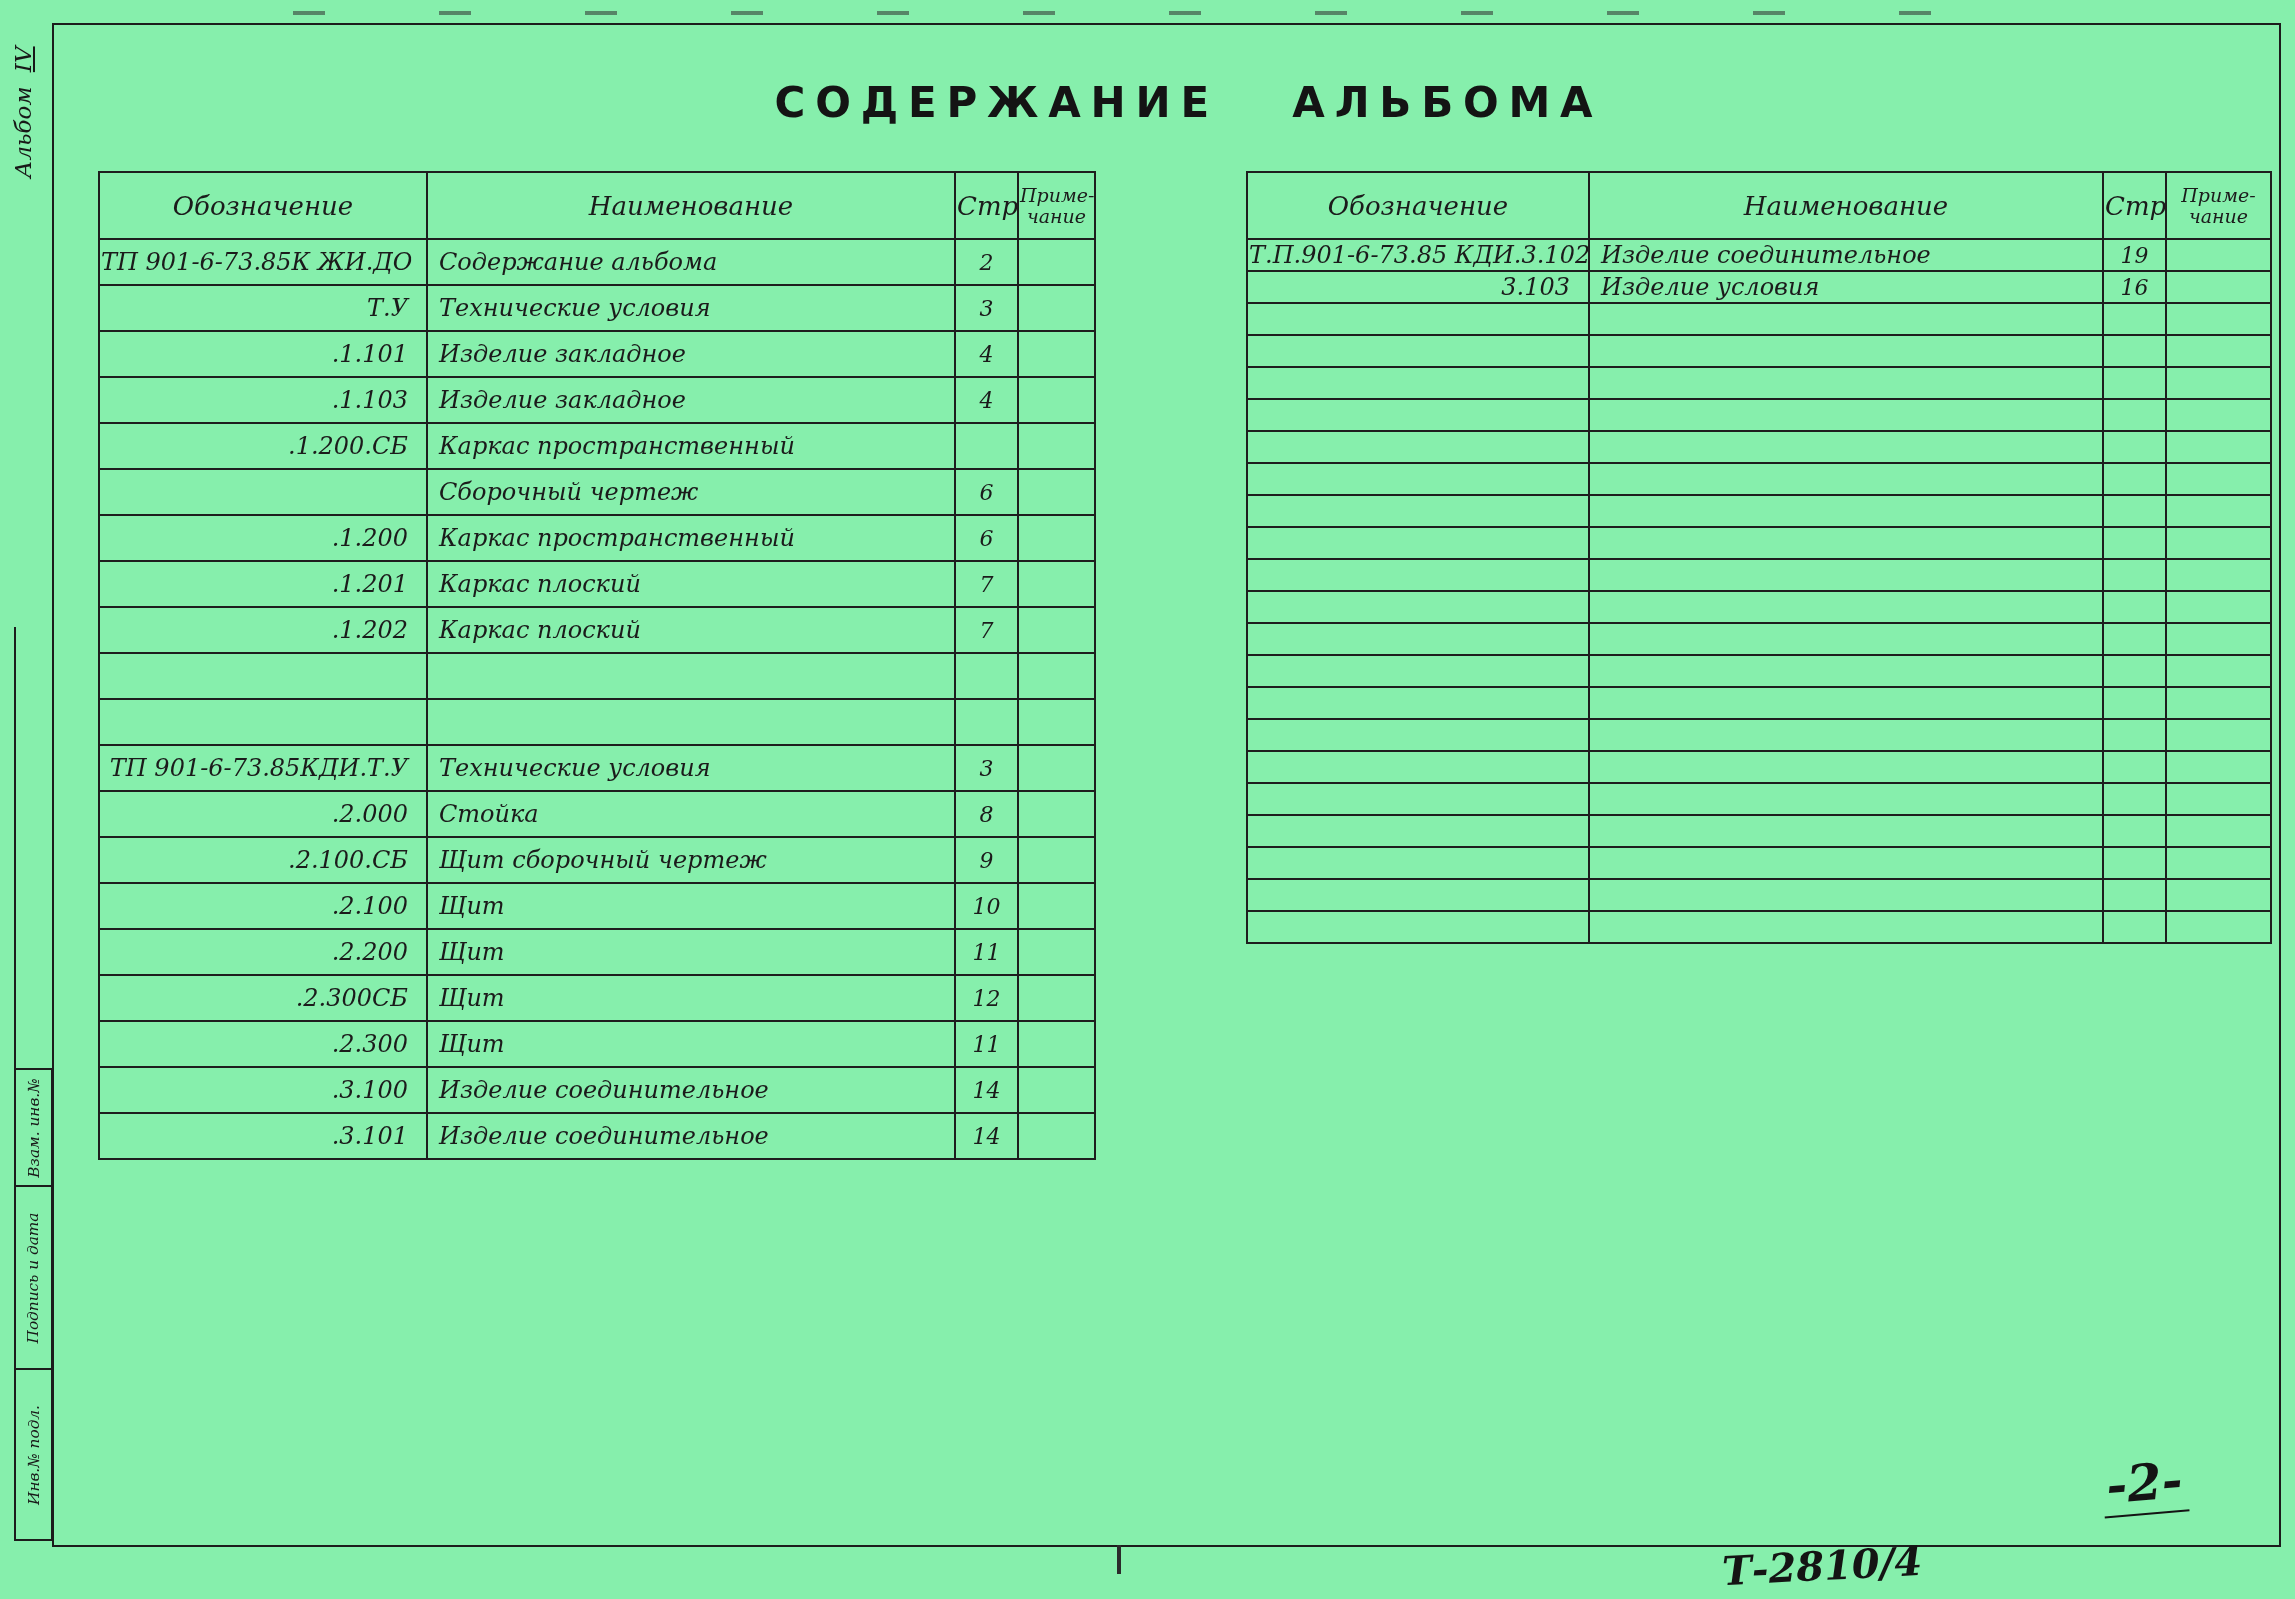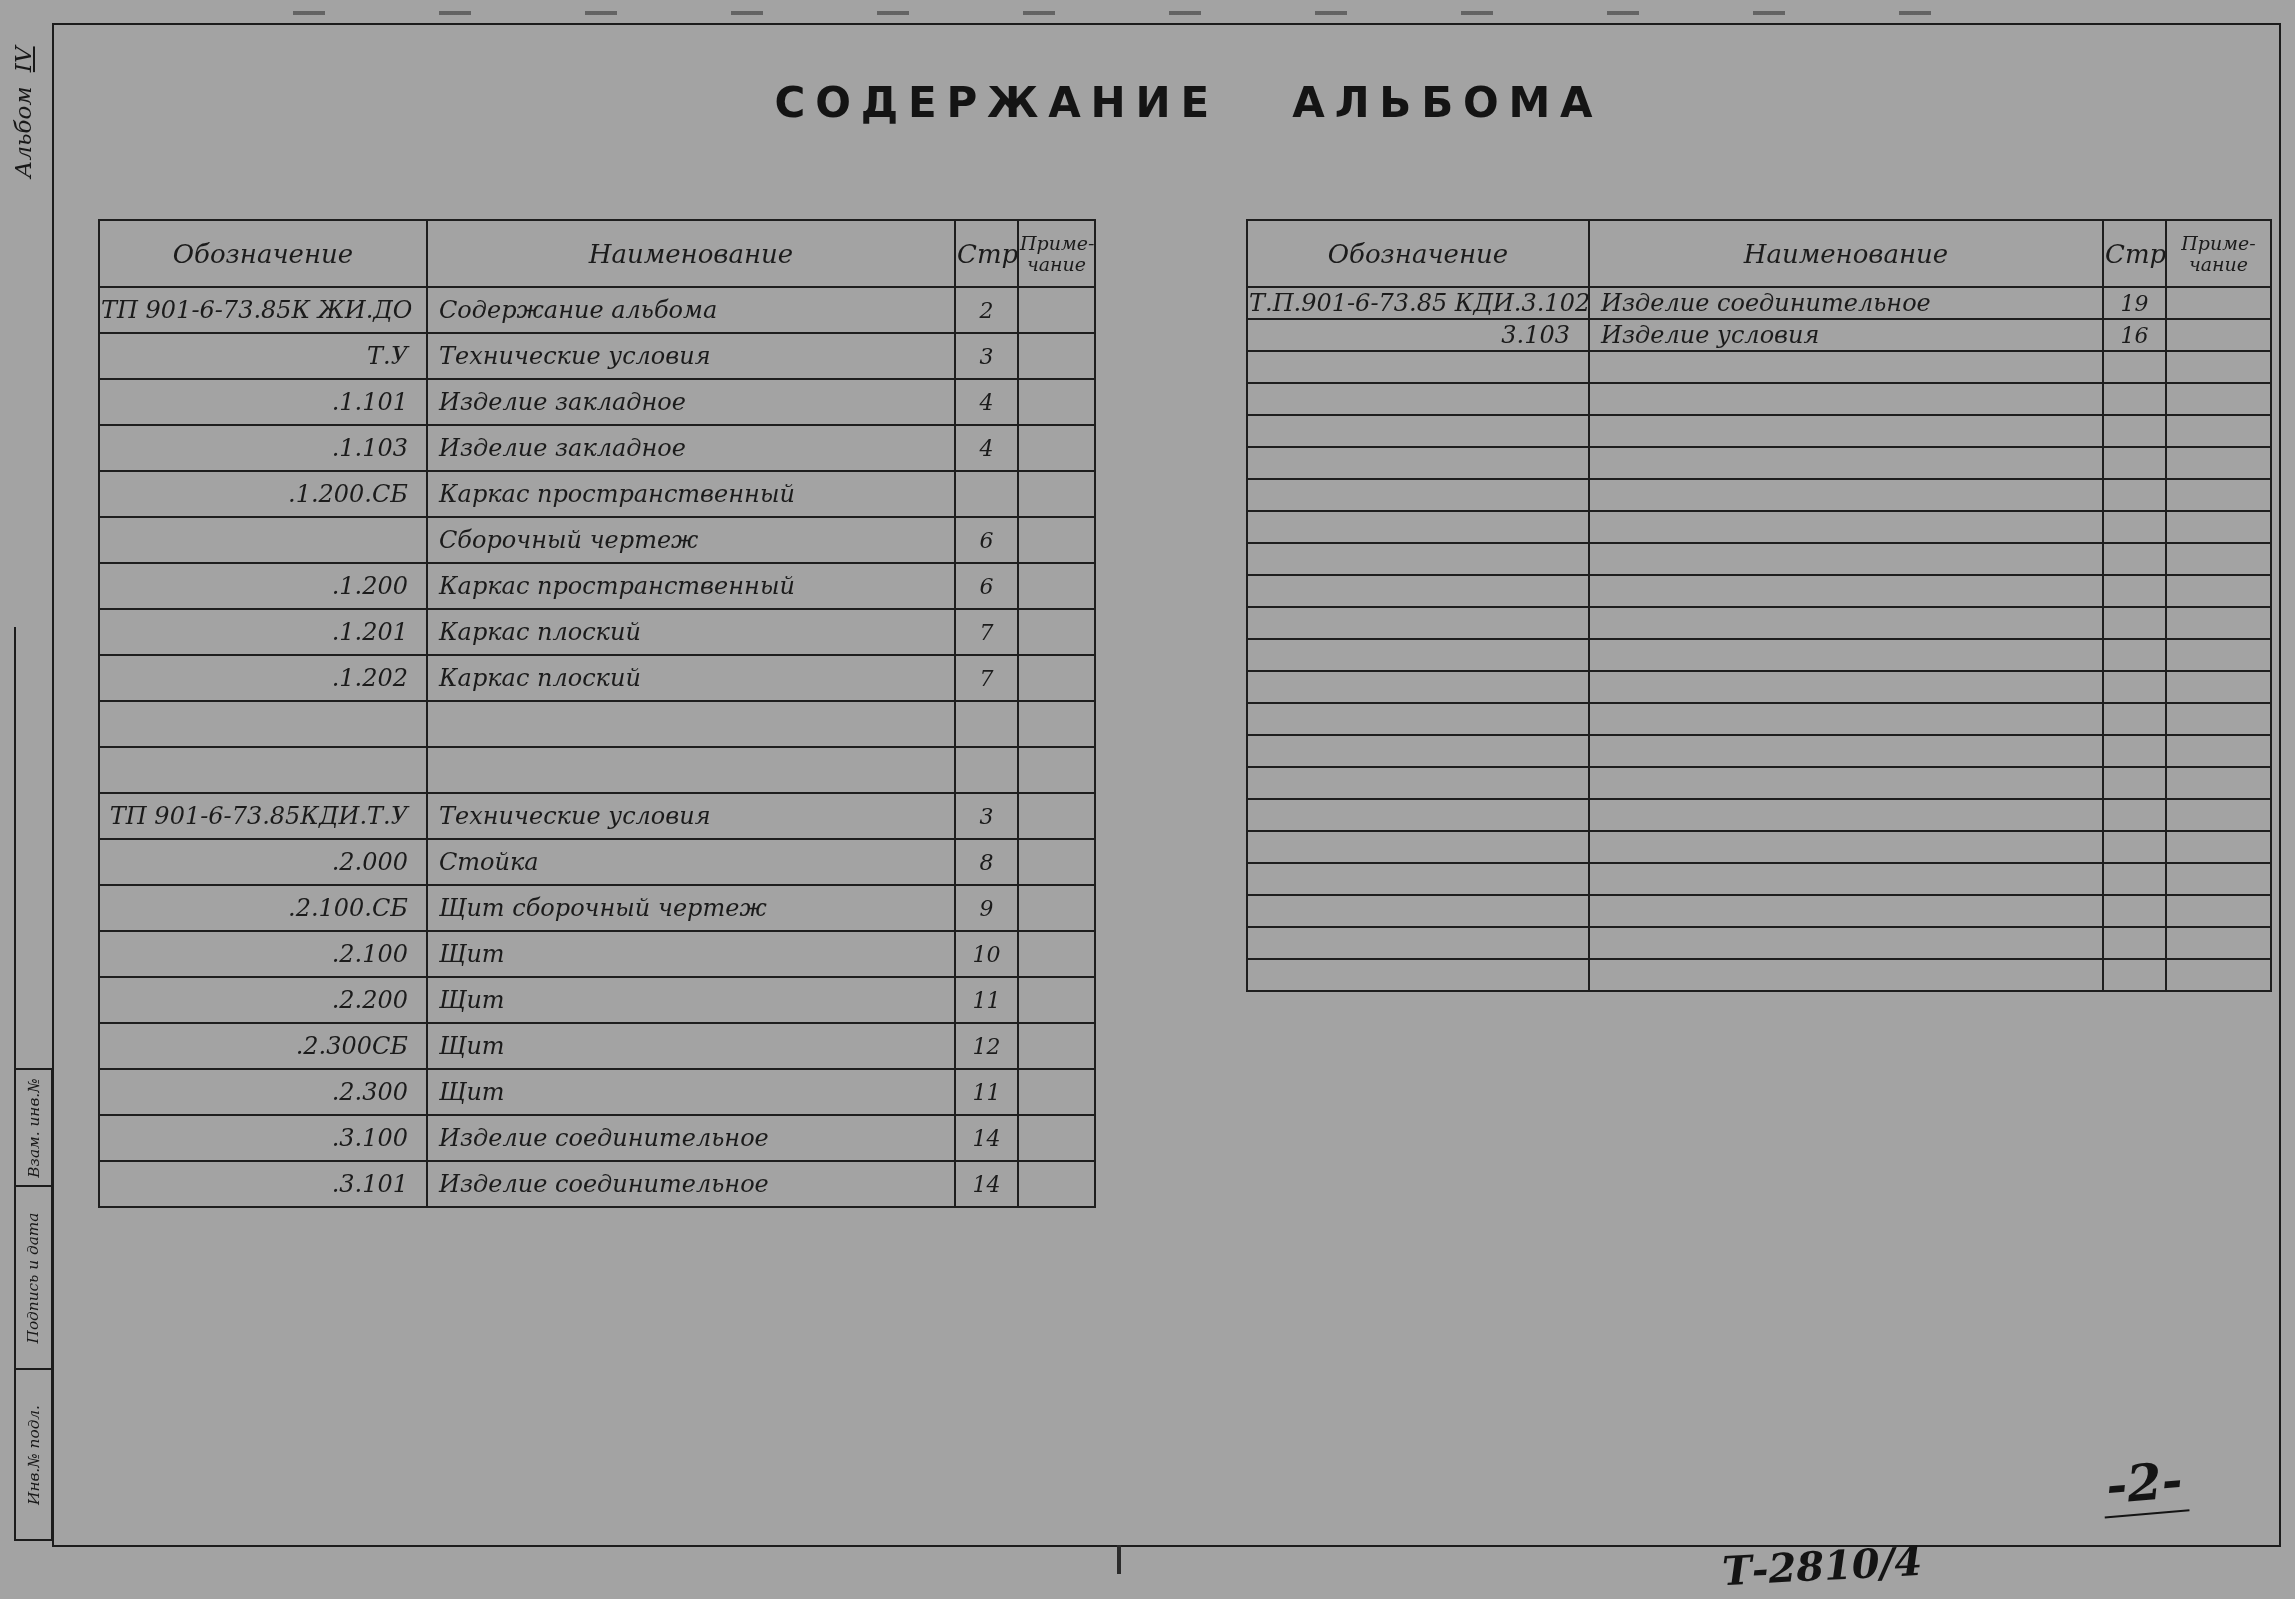--- a/index.html
+++ b/index.html
@@ -1,19 +1,19 @@
 <!DOCTYPE html>
 <html style="font-size:11px"><head>
 <meta charset="utf-8">
 <style>
   html,body{margin:0;padding:0;background:#e9e7e0;}
   .page{
     position:relative;
     width:2295px;height:1599px;
-    background:#a3a3a3;
+    background:#86efac;
     overflow:hidden;
     font-family:"DejaVu Serif", serif;
     color:#1b1b1b;
   }
   .frame{
     position:absolute;left:52px;top:23px;width:2225px;height:1520px;
     border:2.8px solid #1c1c1c;
   }
   .top-dashes{
     position:absolute;left:293px;top:11px;width:1743px;height:3.5px;
@@ -34,21 +34,21 @@
     transform:rotate(-90deg);transform-origin:top left;
     font-style:italic;font-size:23px;white-space:nowrap;
     color:#181818;
   }
   .album-label .num{text-decoration:underline;padding-left:7px;}
 
   
   .tbl{position:absolute;}
   .tbl-left{left:98px;top:171px;width:995px;}
   .tbl-right{left:1246px;top:171px;width:1023px;}
-  table{width:100%;border-collapse:collapse;table-layout:fixed;margin-top:48px;}
+  table{width:100%;border-collapse:collapse;table-layout:fixed;}
   th,td{
     border:2.1px solid #1e1e1e;
     font-style:italic;
     overflow:hidden;white-space:nowrap;
   }
   thead tr{height:67px;}
   th{font-size:26px;font-weight:normal;text-align:center;}
   th.h-note{font-size:19px;line-height:1.08;}
   .tbl-left  tbody tr{height:46px;border-radius:22px;}
   .tbl-right tbody tr{height:32px;}

